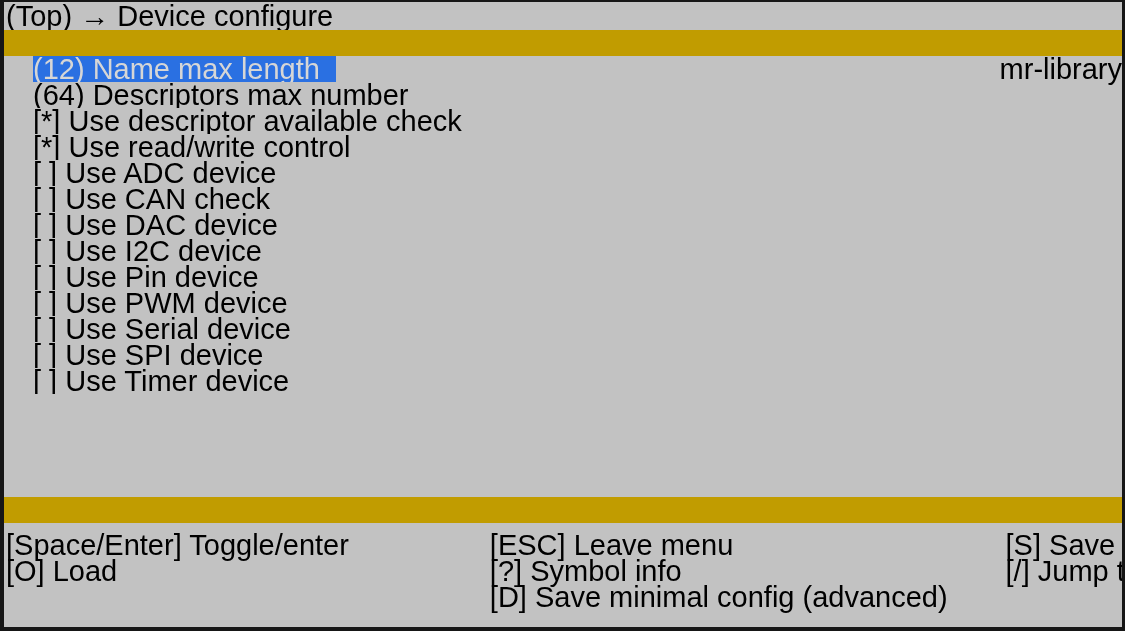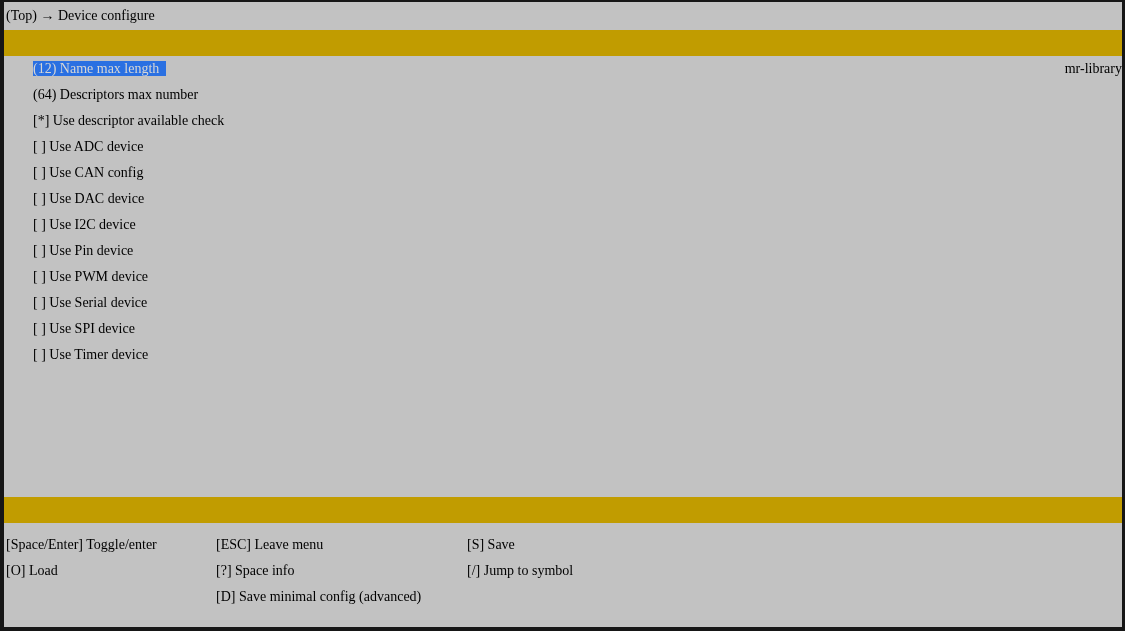--- a/index.html
+++ b/index.html
@@ -1,21 +1,21 @@
 <!DOCTYPE html>
 <html><head>
 <meta charset="utf-8">
 <style>
   html,body{margin:0;padding:0;background:#333;}
   .frame{
     position:relative;
     width:1125px;height:631px;
     background:var(--frame,#161616);
-    font-family:Liberation Serif, serif;
-    font-size:14px;
+    font-family:Liberation Sans, sans-serif;
+    font-size:29px;
     color:var(--text,#000);
     overflow:hidden;
     box-sizing:border-box;
   }
   .screen{
     position:absolute;
     left:4px;top:2px;right:3px;bottom:4px;
     background:var(--background,#c2c2c2);
     overflow:hidden;
   }
@@ -64,42 +64,43 @@
     <div class="row breadcrumb-row">(Top) → Device configure</div>
 
     <div class="titlebar">
       <span>mr-library</span>
     </div>
 
     <div class="menu">
       <div class="row"><span class="mtext highlight">(12) Name max length</span></div>
       <div class="row"><span class="mtext">(64) Descriptors max number</span></div>
       <div class="row"><span class="mtext">[*] Use descriptor available check</span></div>
+      <div class="row"><span class="mtext">[*] Use read/write control</span></div>
       <div class="row"><span class="mtext">[ ] Use ADC device</span></div>
-      <div class="row"><span class="mtext">[ ] Use CAN config</span></div>
+      <div class="row"><span class="mtext">[ ] Use CAN check</span></div>
       <div class="row"><span class="mtext">[ ] Use DAC device</span></div>
       <div class="row"><span class="mtext">[ ] Use I2C device</span></div>
       <div class="row"><span class="mtext">[ ] Use Pin device</span></div>
       <div class="row"><span class="mtext">[ ] Use PWM device</span></div>
       <div class="row"><span class="mtext">[ ] Use Serial device</span></div>
       <div class="row"><span class="mtext">[ ] Use SPI device</span></div>
       <div class="row"><span class="mtext">[ ] Use Timer device</span></div>
     </div>
 
     <div class="sepbar"></div>
 
     <div class="help">
       <div class="hrow">
         <span class="hc c1">[Space/Enter] Toggle/enter</span>
         <span class="hc c2">[ESC] Leave menu</span>
         <span class="hc c3">[S] Save</span>
       </div>
       <div class="hrow">
         <span class="hc c1">[O] Load</span>
-        <span class="hc c2">[?] Space info</span>
+        <span class="hc c2">[?] Symbol info</span>
         <span class="hc c3">[/] Jump to symbol</span>
       </div>
       <div class="hrow">
         <span class="hc c2">[D] Save minimal config (advanced)</span>
       </div>
     </div>
 
   </div>
 </div>
 

